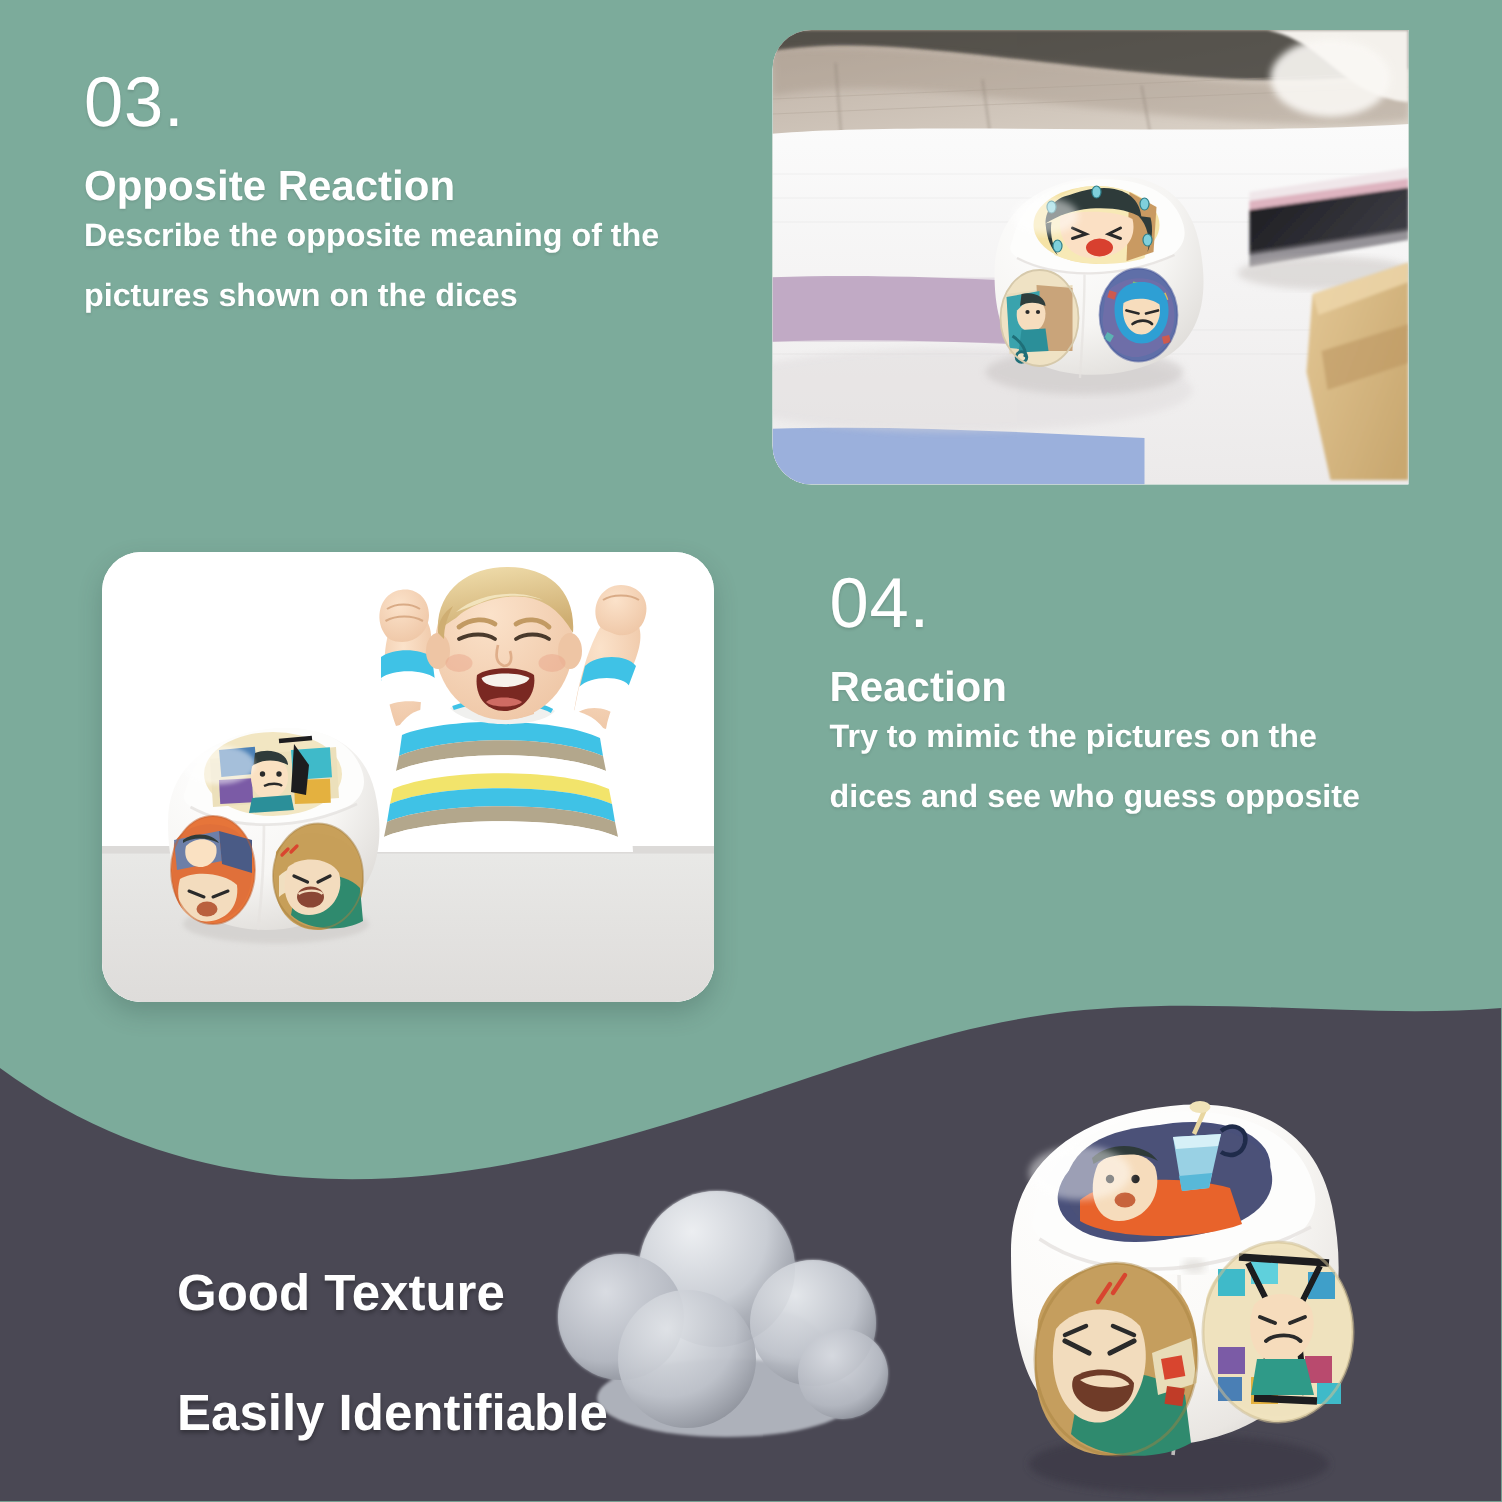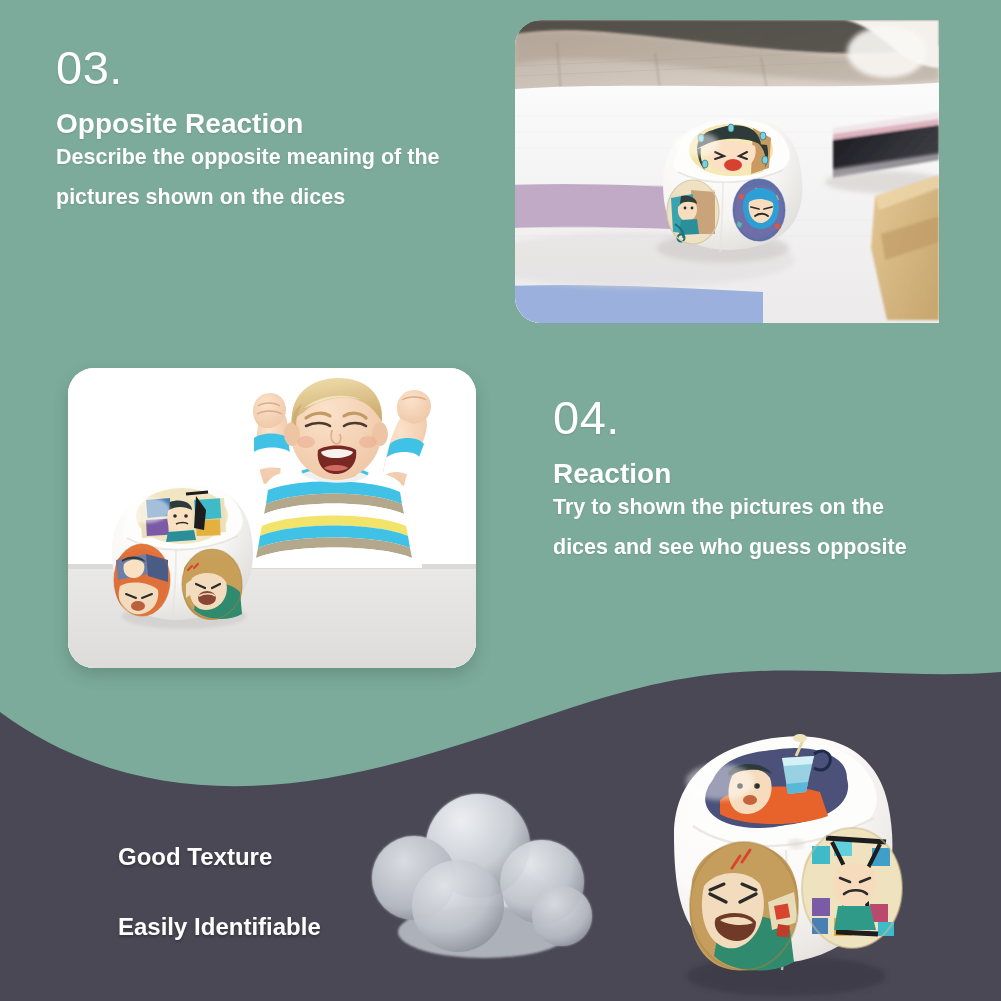--- a/index.html
+++ b/index.html
@@ -26,21 +26,21 @@
     color:#fff;text-shadow:0 1px 2px rgba(0,0,0,.13);
   }
   .sub{
     font-size:21.5px;line-height:1.85;font-weight:700;margin-top:0;
     color:#fff;text-shadow:0 1px 2px rgba(0,0,0,.10);
   }
   .sub span{display:block;white-space:nowrap;}
 
   .banner{position:absolute;z-index:8;}
   .banner-line{
-    font-size:24px;font-weight:700;color:#fff;line-height:1;
+    font-size:34px;font-weight:700;color:#fff;line-height:1;
     text-shadow:0 2px 3px rgba(0,0,0,.30);white-space:nowrap;
   }
   .banner-line.second{margin-top:46px;}
 
   
   .card{position:absolute;overflow:hidden;background:#fff;}
   .card.rr{border-radius:26px;}
   .card.shadow{box-shadow:0 7px 16px rgba(40,60,55,.23);}
   .photo-svg{display:block;width:100%;height:100%;}
 
@@ -62,25 +62,25 @@
 
   <div class="txt-block" style="left:56px;top:44px;width:470px;">
     <div class="num">03.</div>
     <div class="headline">Opposite Reaction</div>
     <div class="sub">
       <span>Describe the opposite meaning of the</span>
       <span>pictures shown on the dices</span>
     </div>
   </div>
 
-  <div class="txt-block" style="left:553px;top:394px;width:430px;">
+  <div class="txt-block" style="left:553px;top:378px;width:430px;">
     <div class="num">04.</div>
     <div class="headline">Reaction</div>
     <div class="sub">
-      <span>Try to shown the pictures on the</span>
+      <span>Try to mimic the pictures on the</span>
       <span>dices and see who guess opposite</span>
     </div>
   </div>
 
   <div class="card" style="left:515px;top:20px;width:424px;height:303px;border-radius:26px 0 0 26px;">
     <svg class="photo-svg" viewBox="0 0 424 303" preserveAspectRatio="xMidYMid slice">
       <defs>
         <linearGradient id="floorG" x1="0" y1="0" x2="0.25" y2="1">
           <stop offset="0" stop-color="#bdb0a4"></stop>
           <stop offset="0.45" stop-color="#ded6cc"></stop>

